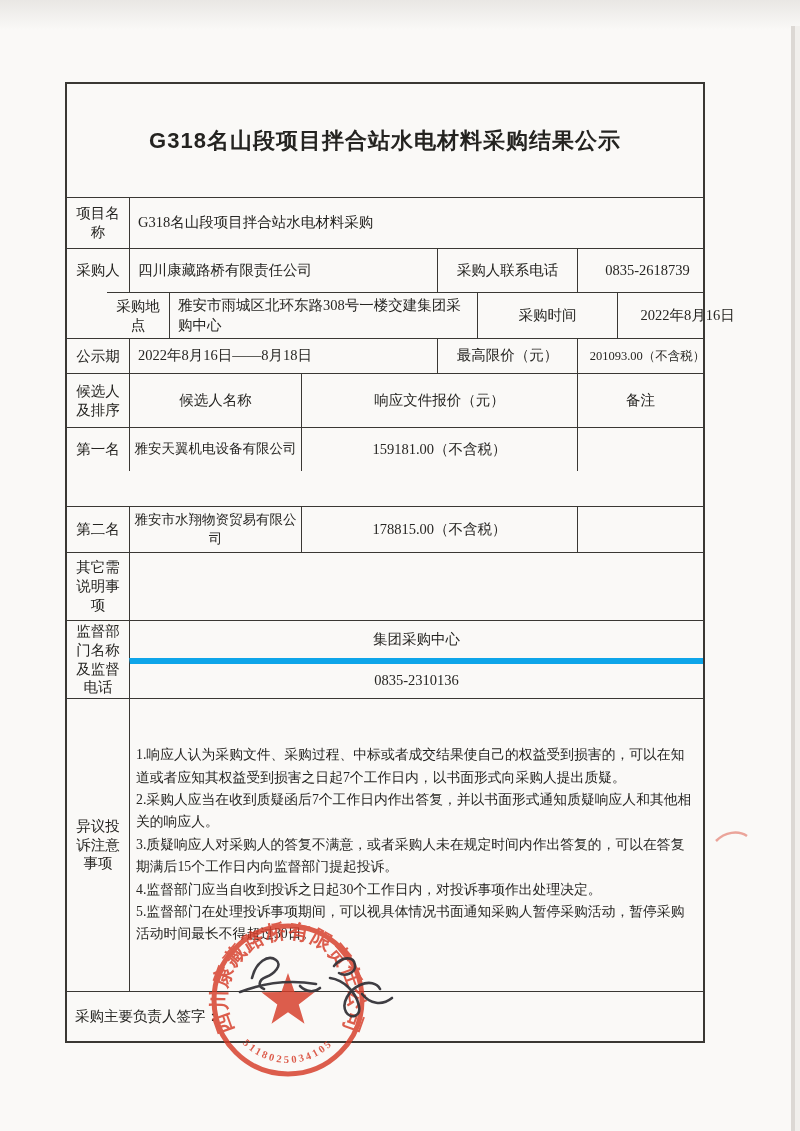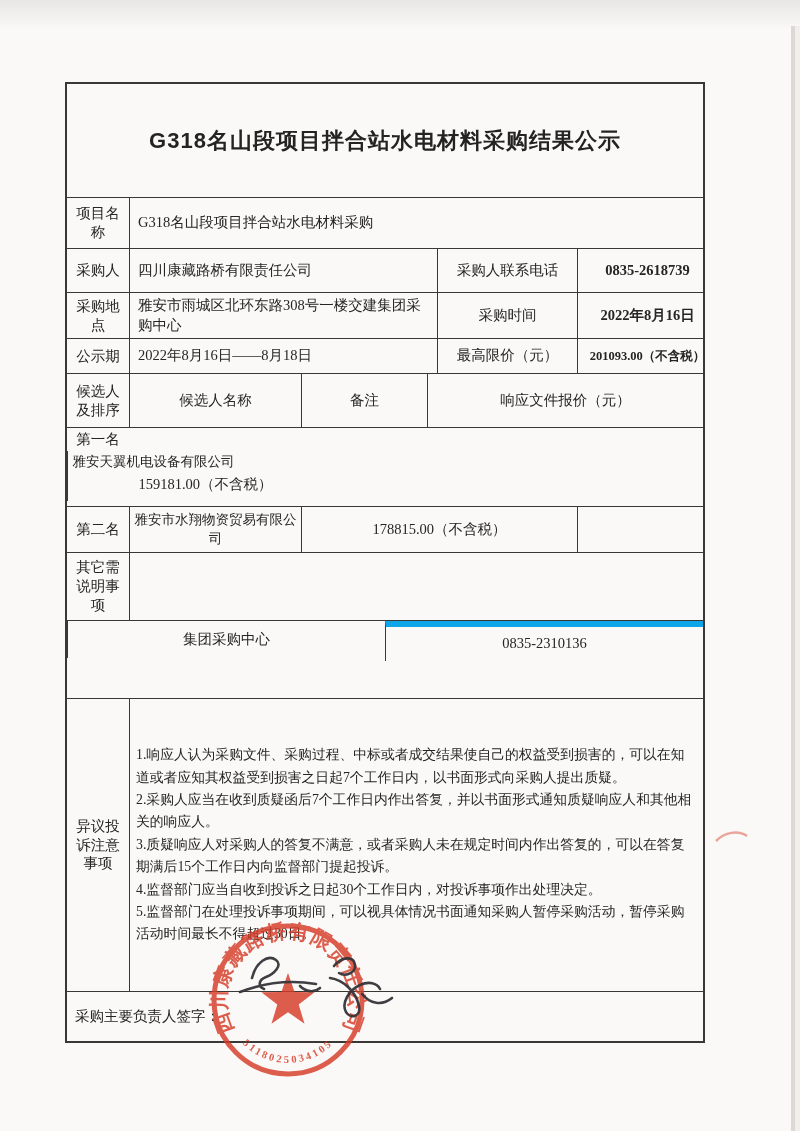--- a/index.html
+++ b/index.html
@@ -35,44 +35,44 @@
     padding:2px 8px;
   }
   .c:first-child{border-left:none;}
   .center{justify-content:center;text-align:center;}
   .lbl{
     width:62px;flex:none;justify-content:center;text-align:center;
     white-space:pre-line;padding:2px 3px;line-height:1.3;
   }
   .w308{width:308px;flex:none;}
   .w140{width:140px;flex:none;}
-  .w126{width:140px;flex:none;font-weight:bold;}
+  .w126{width:140px;flex:none;}
   .w172{width:172px;flex:none;}
   .w276{width:276px;flex:none;}
   .grow{flex:1;}
 
   .h-title{height:113px;}
   .h-project{height:50px;}
   .h-purchaser{height:43px;}
-  .h-location{height:45px;}
+  .h-location{height:45px;margin-left:40px;}
   .h-period{height:34px;}
   .h-chead{height:53px;}
-  .h-c1{height:43px;flex-direction:column;}
+  .h-c1{height:43px;}
   .h-c2{height:45px;margin-top:35px;}
   .h-other{height:67px;}
   .h-sup{height:77px;}
   .h-obj{height:292px;}
   .h-sign{height:49px;}
 
   .title-cell{
     width:100%;justify-content:center;text-align:center;
     font-family:"Liberation Sans","DejaVu Sans",sans-serif;
     font-weight:bold;font-size:22px;letter-spacing:1px;color:#242320;
   }
-  .sup-stack{display:flex;flex-direction:row;flex:1;font-family:Liberation Serif, serif;}
+  .sup-stack{display:flex;flex-direction:column;flex:1;font-family:Liberation Serif, serif;}
   .sup-stack > .c{border-left:1px solid #3a3834;width:100%;}
   .sup-row1{height:37px;}
   .sup-row2{height:40px;border-top:6px solid #0ea5e9;}
   .small{font-size:12.5px;}
   .name-cell{font-size:13.5px;padding:2px 4px;justify-content:center;text-align:center;}
   .obj-text{
     white-space:pre-line;display:block;
     font-size:13.8px;line-height:1.62;
   }
   .obj-cell{align-items:center;padding:4px 6px;}
@@ -116,22 +116,22 @@
       <div class="c lbl">公示期</div>
       <div class="c w308">2022年8月16日——8月18日</div>
       <div class="c w140 center">最高限价（元）</div>
       <div class="c w126 center small">201093.00（不含税）</div>
     </div>
 
     <div class="row h-chead">
       <div class="c lbl">候选人
 及排序</div>
       <div class="c w172 center">候选人名称</div>
+      <div class="c w276 center">响应文件报价（元）</div>
       <div class="c grow center">备注</div>
-      <div class="c w276 center">响应文件报价（元）</div>
     </div>
 
     <div class="row h-c1">
       <div class="c lbl">第一名</div>
       <div class="c w172 name-cell">雅安天翼机电设备有限公司</div>
       <div class="c w276 center">159181.00（不含税）</div>
       <div class="c grow"></div>
     </div>
 
     <div class="row h-c2">
@@ -142,20 +142,24 @@
     </div>
 
     <div class="row h-other">
       <div class="c lbl">其它需
 说明事
 项</div>
       <div class="c grow"></div>
     </div>
 
     <div class="row h-sup">
+      <div class="c lbl">监督部
+门名称
+及监督
+电话</div>
       <div class="sup-stack">
         <div class="c center sup-row1">集团采购中心</div>
         <div class="c center sup-row2">0835-2310136</div>
       </div>
     </div>
 
     <div class="row h-obj">
       <div class="c lbl">异议投
 诉注意
 事项</div>

